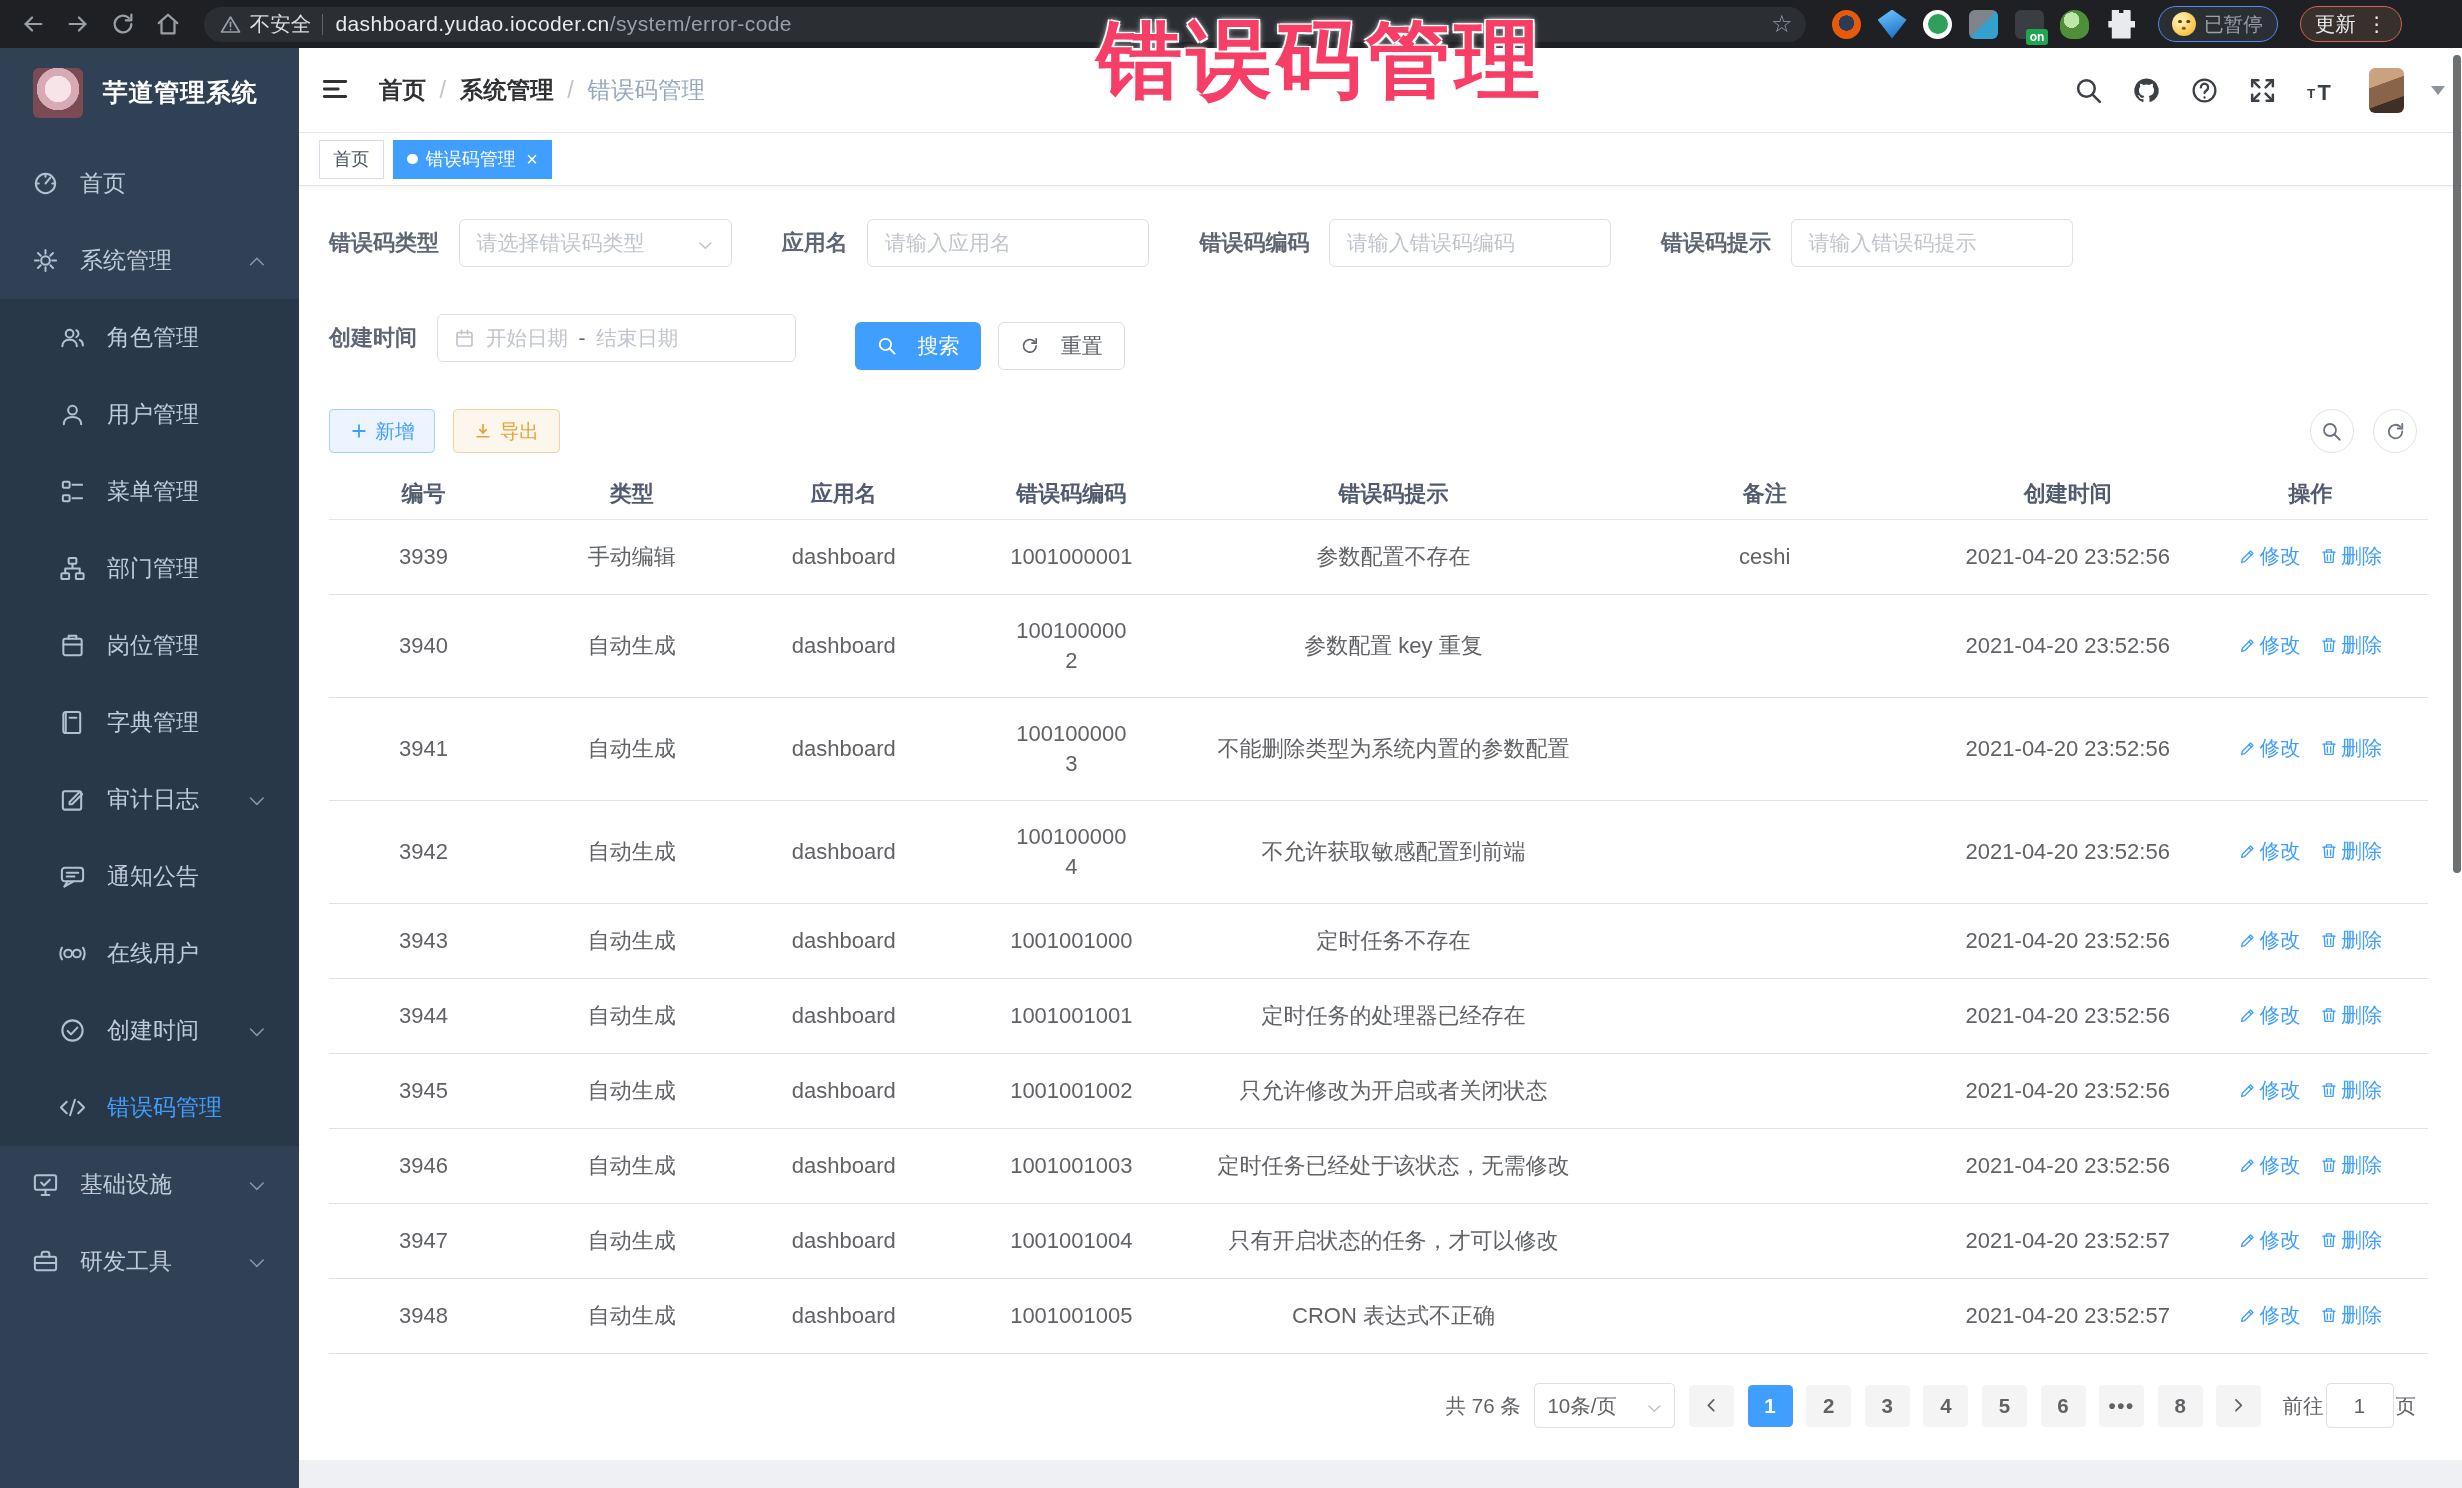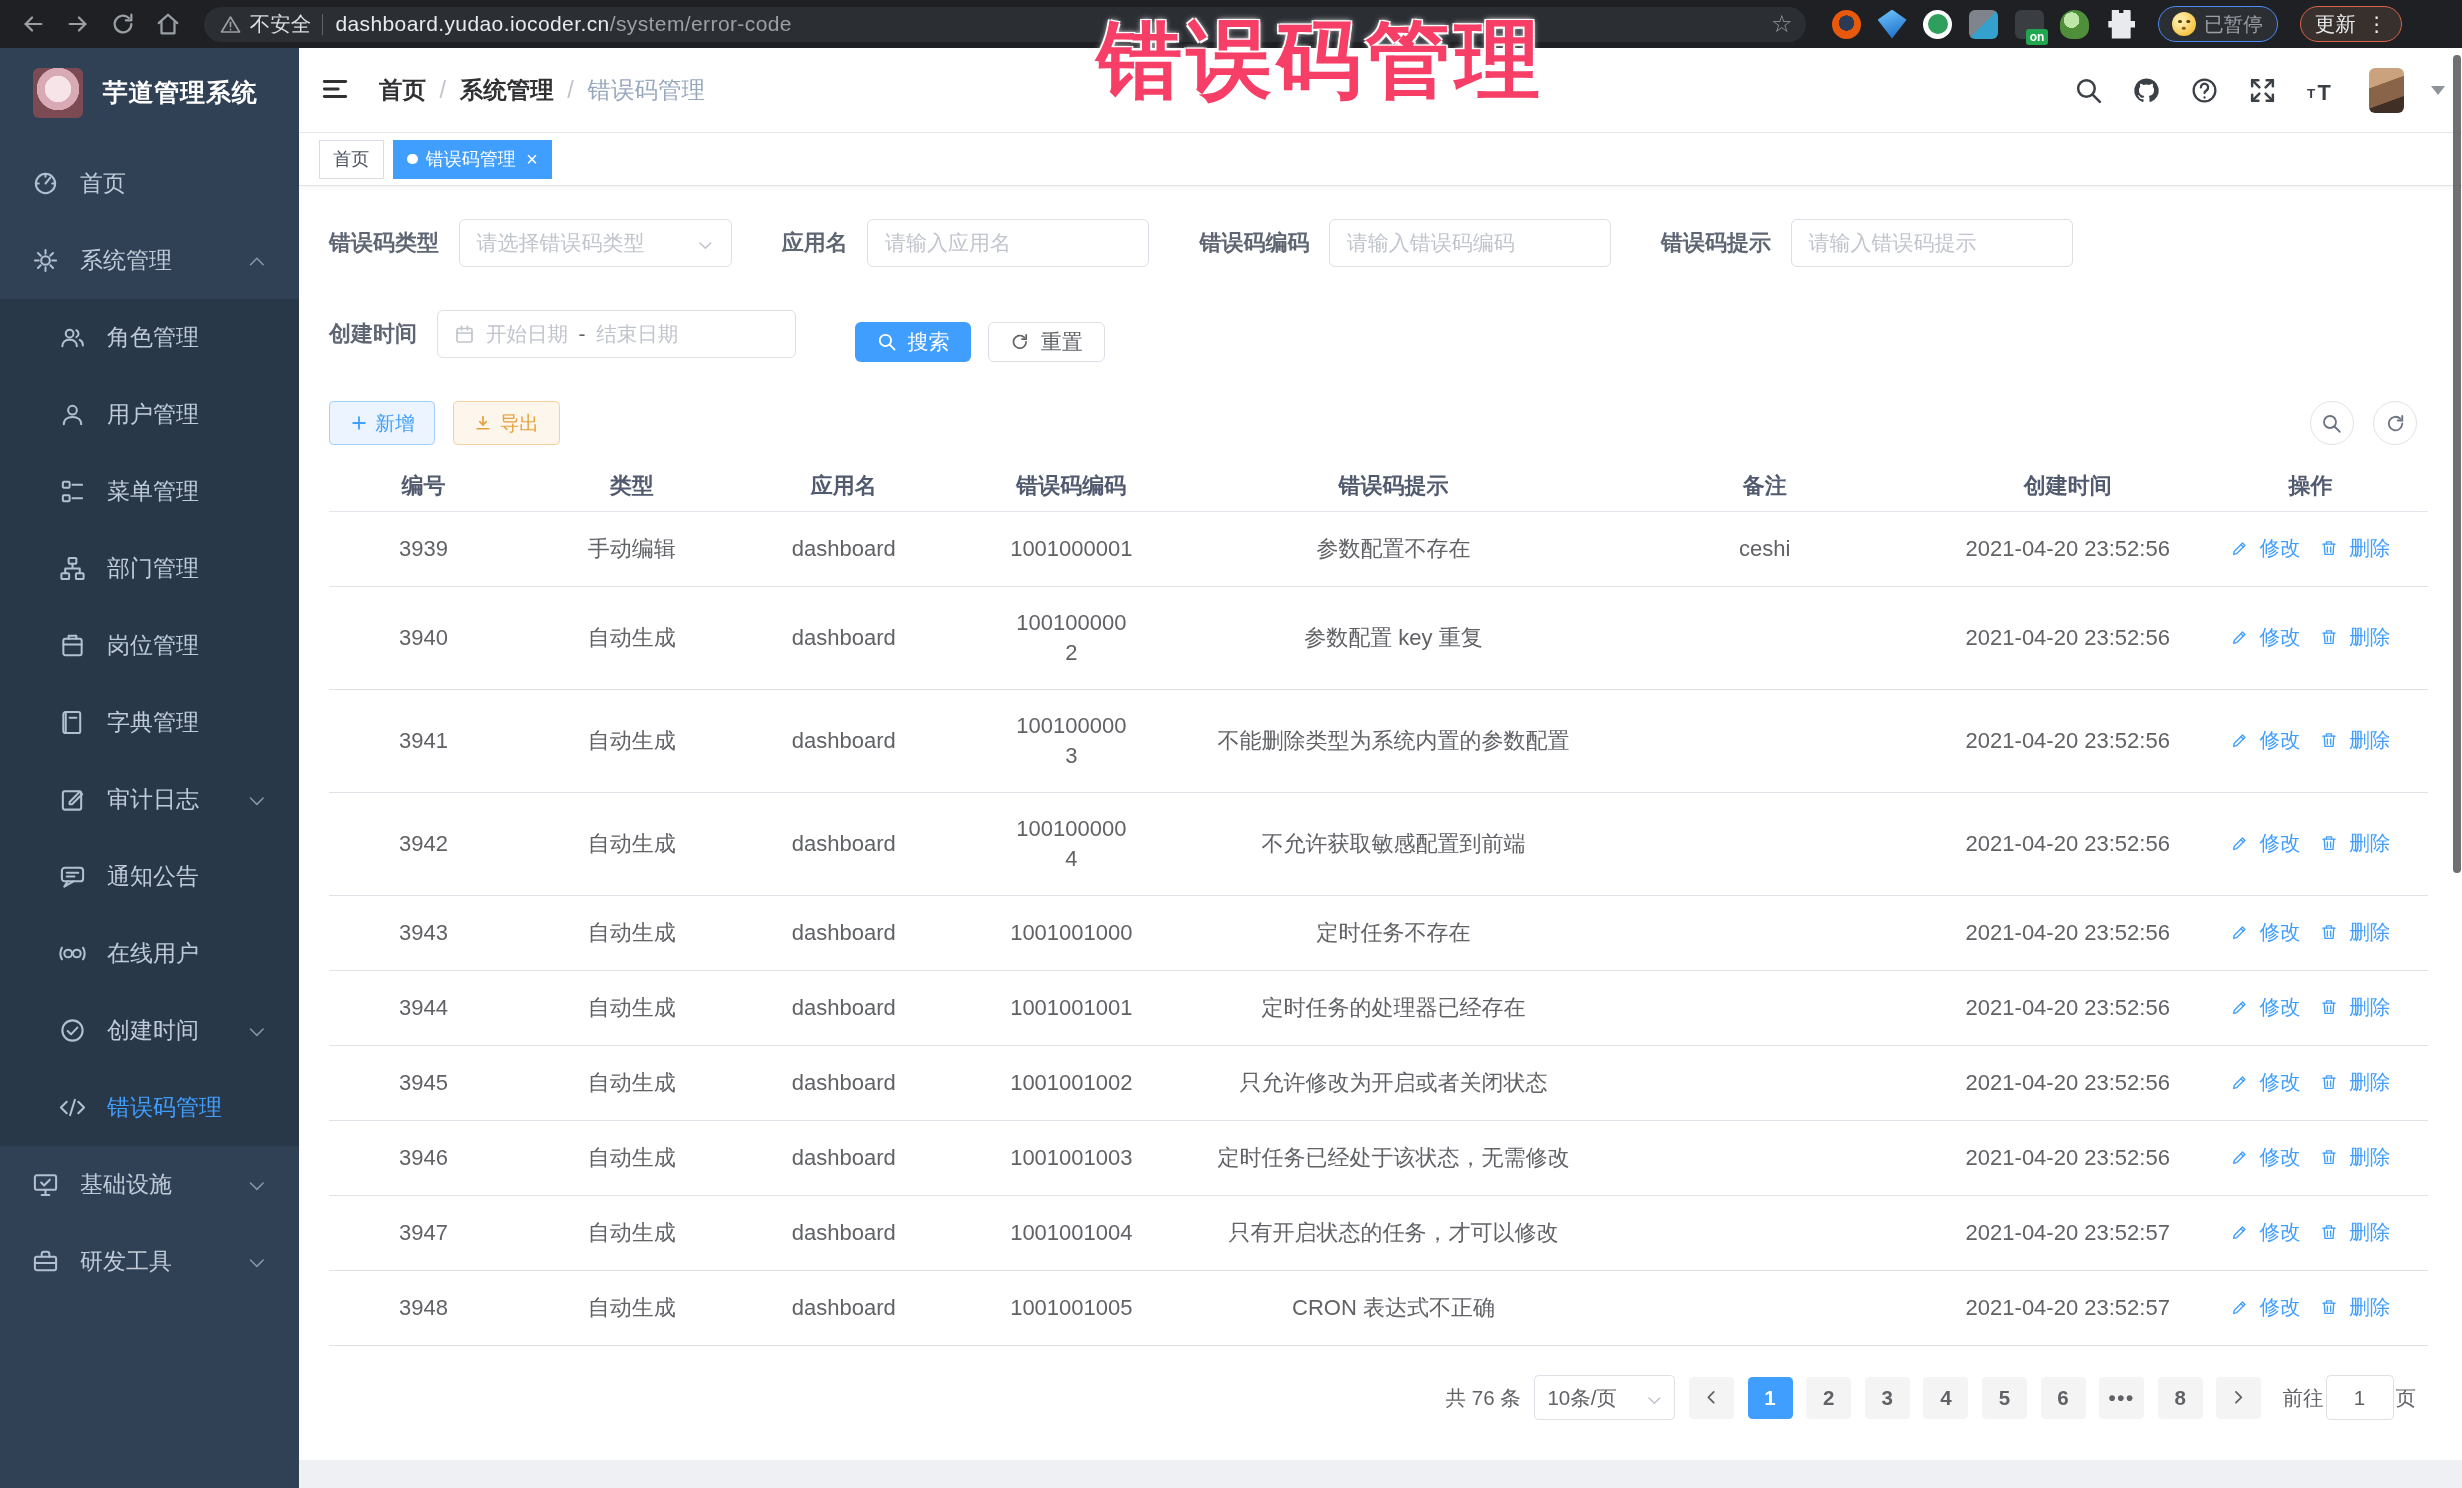--- a/index.html
+++ b/index.html
@@ -111,21 +111,21 @@
   .ctrl input::placeholder { color:#c0c4cc; }
   .select-ctrl { width:273px; justify-content:space-between; cursor:pointer; }
   .input-ctrl { width:282px; }
   .date-ctrl { width:359px; gap:10.6px; }
   .date-ctrl .ph { color:#c0c4cc; font-size:20.5px; }
   .date-ctrl .dsep { color:#606266; }
   .dd-arrow { width:16.7px; height:16.7px; color:#c0c4cc; }
   .dd-arrow svg { width:16.7px; height:16.7px; }
   .cal-ic { width:21px; height:21px; color:#c0c4cc; }
   .cal-ic svg { width:21px; height:21px; }
-  .btn { height:40px; border-radius:6px; display:inline-flex; align-items:center; gap:11px;
+  .btn { height:48px; border-radius:6px; display:inline-flex; align-items:center; gap:21px;
          padding:0 21px; font-size:21px; cursor:pointer; border:1.5px solid transparent;margin-top:16px; }
   .btn svg { width:19.7px; height:19.7px; }
   .btn-primary { background:#409eff; color:#fff; margin-left:9px; }
   .btn-plain { background:#fff; border-color:#dcdfe6; color:#606266; margin-left:16.7px; }
 
   .toolbar-row { display:flex; align-items:center; margin:4.5px 0 7.6px 0; }
   .btn-sm { height:44px; border-radius:4.5px; display:inline-flex; align-items:center; gap:7.6px;
             padding:0 19.7px; font-size:19.7px; cursor:pointer; }
   .btn-sm svg { width:18px; height:18px; }
   .btn-add { background:#ecf5ff; border:1.5px solid #a0cfff; color:#409eff; }
@@ -134,21 +134,21 @@
   .circle-btn { width:44px; height:44px; border-radius:50%; border:1.5px solid #e0e3e8; background:#fff;
                 color:#6b7280; display:flex; align-items:center; justify-content:center; cursor:pointer; }
   .circle-btn svg { width:21px; height:21px; }
 
   
   table { width:2099px; border-collapse:collapse; table-layout:fixed; margin-top:16.7px; }
   th { font-size:22px; font-weight:700; color:#515a6e; height:50px; text-align:center;
        border-bottom:1.5px solid #e4e7ed; }
   td { font-size:22px; color:#606266; text-align:center; padding:21px 6px;
        border-bottom:1.5px solid #dfe3e8; line-height:30px; word-wrap:break-word; }
-  .act-link { color:#409eff; font-size:20.5px; display:inline-flex; align-items:center; gap:11px;
+  .act-link { color:#409eff; font-size:20.5px; display:inline-flex; align-items:center; gap:3px;
               cursor:pointer; }
   .act-link + .act-link { margin-left:19.7px; }
   .act-link svg { width:18px; height:18px; }
 
   
   .pagination { display:flex; align-items:center; justify-content:flex-end; gap:13.6px;
                 margin:29px 12px 0 0; padding-bottom:30px; font-size:20.5px; color:#606266; }
   .pg-total { margin-right:0; }
   .pg-sizer { width:141px; height:45px; border:1.5px solid #dcdfe6; border-radius:4.5px; background:#fff;
               display:flex; align-items:center; justify-content:space-between; padding:0 12px;

